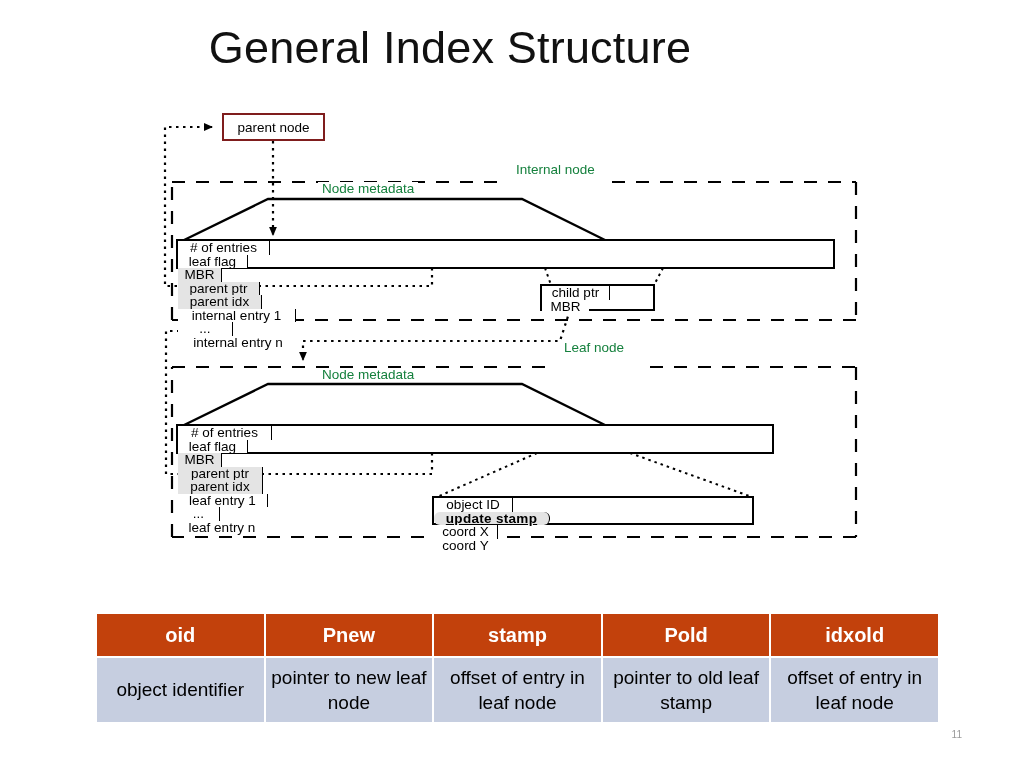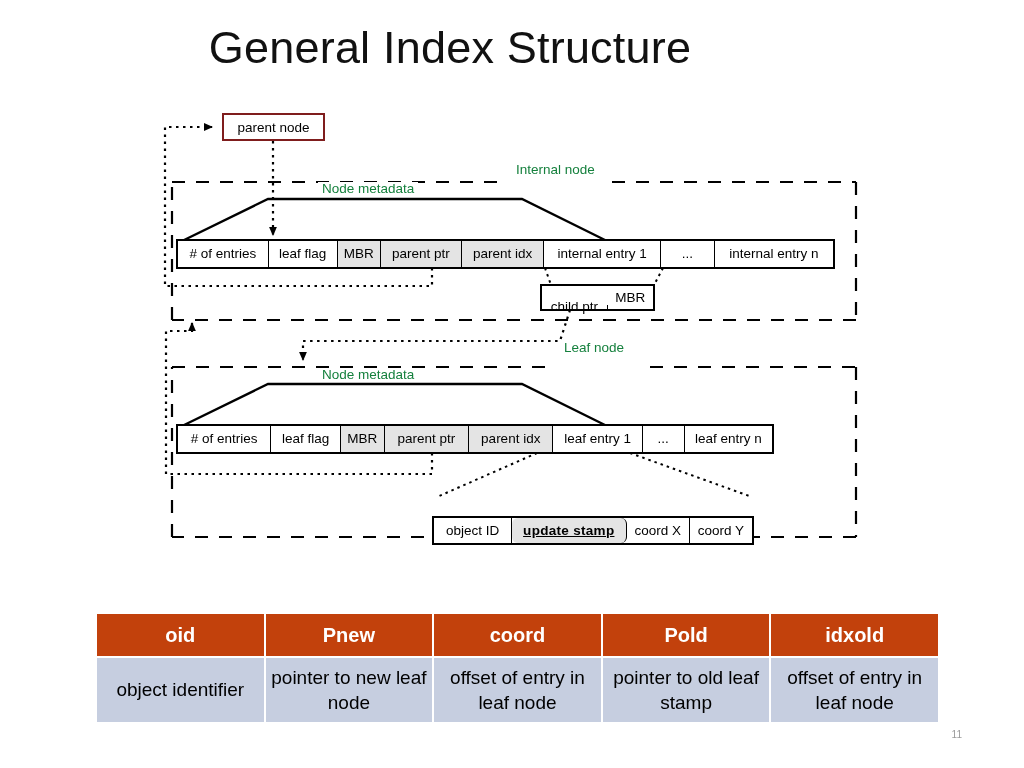--- a/index.html
+++ b/index.html
@@ -49,20 +49,21 @@
 
   
   .nodebox {
     position: absolute;
     box-sizing: border-box;
     border: 2px solid #000;
     background: #ffffff;
     display: flex;
     align-items: stretch;
     z-index: 4;
+    flex-direction: column;
   }
   .cell {
     box-sizing: border-box;
     border-right: 1.5px solid #000;
     display: flex;
     align-items: center;
     justify-content: center;
     font-size: 13.5px;
     white-space: nowrap;
     padding: 0 3px;
@@ -206,54 +207,54 @@
     <div class="cell" style="width:70px;">leaf flag</div>
     <div class="cell shaded" style="width:44px;">MBR</div>
     <div class="cell shaded" style="width:82px;">parent ptr</div>
     <div class="cell shaded" style="width:84px;">parent idx</div>
     <div class="cell" style="width:118px;">internal entry 1</div>
     <div class="cell" style="width:55px;">...</div>
     <div class="cell" style="width:120px;">internal entry n</div>
   </div>
 
   <div class="nodebox" id="internal-entry-detail" style="left:540px; top:284px; width:115px; height:27px;">
-    <div class="cell" style="width:68px;margin-top:19px;">child ptr</div>
+    <div class="cell" style="width:68px;">child ptr</div>
     <div class="cell" style="width:47px;">MBR</div>
   </div>
 
   <div class="diag-label" style="left:560px; top:341px;">Leaf node</div>
 
   <div class="diag-label" style="left:318px; top:368px;">Node metadata</div>
 
   <div class="nodebox" id="leaf-node-row" style="left:176px; top:424px; width:598px; height:30px;">
     <div class="cell" style="width:94px;"># of entries</div>
     <div class="cell" style="width:70px;">leaf flag</div>
     <div class="cell shaded" style="width:44px;">MBR</div>
     <div class="cell shaded" style="width:85px;">parent ptr</div>
     <div class="cell shaded" style="width:85px;">parent idx</div>
     <div class="cell" style="width:90px;">leaf entry 1</div>
     <div class="cell" style="width:42px;">...</div>
     <div class="cell" style="width:88px;">leaf entry n</div>
   </div>
 
-  <div class="nodebox" id="leaf-entry-detail" style="left:432px; top:516px; width:322px; height:29px;">
+  <div class="nodebox" id="leaf-entry-detail" style="left:432px; top:496px; width:322px; height:29px;">
     <div class="cell" style="width:79px;">object ID</div>
     <div class="cell shaded bold-u" style="width:116px;border-radius:6px;">update stamp</div>
     <div class="cell" style="width:64px;">coord X</div>
     <div class="cell" style="width:63px;">coord Y</div>
   </div>
 
 </div>
 
 <table id="legend-table">
   <thead>
     <tr>
       <th>oid</th>
       <th>Pnew</th>
-      <th>coord</th>
+      <th>stamp</th>
       <th>Pold</th>
       <th>idxold</th>
     </tr>
   </thead>
   <tbody>
     <tr>
       <td>object identifier</td>
       <td>pointer to new leaf node</td>
       <td>offset of entry in leaf node</td>
       <td>pointer  to old leaf stamp</td>

